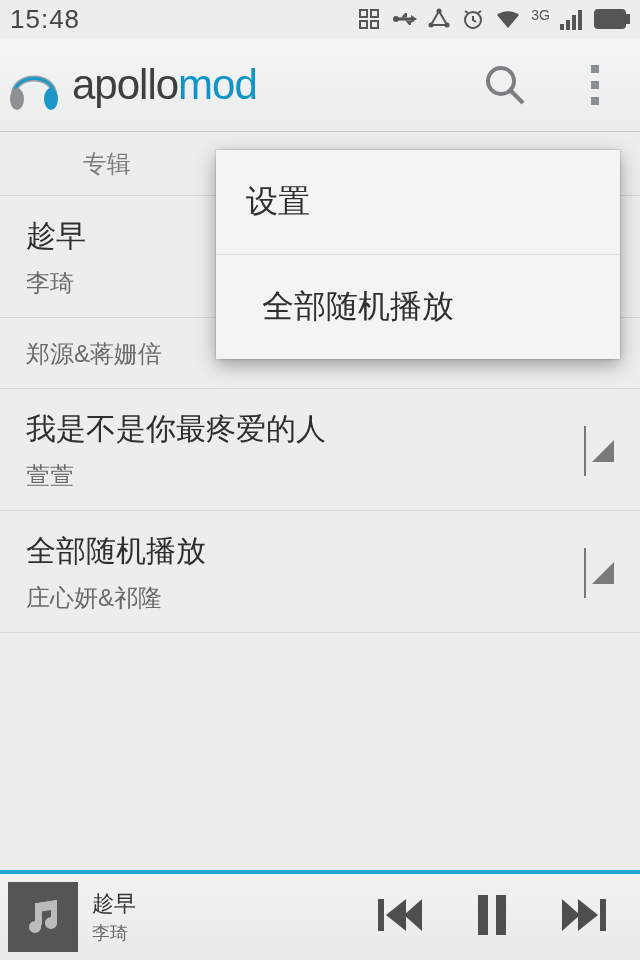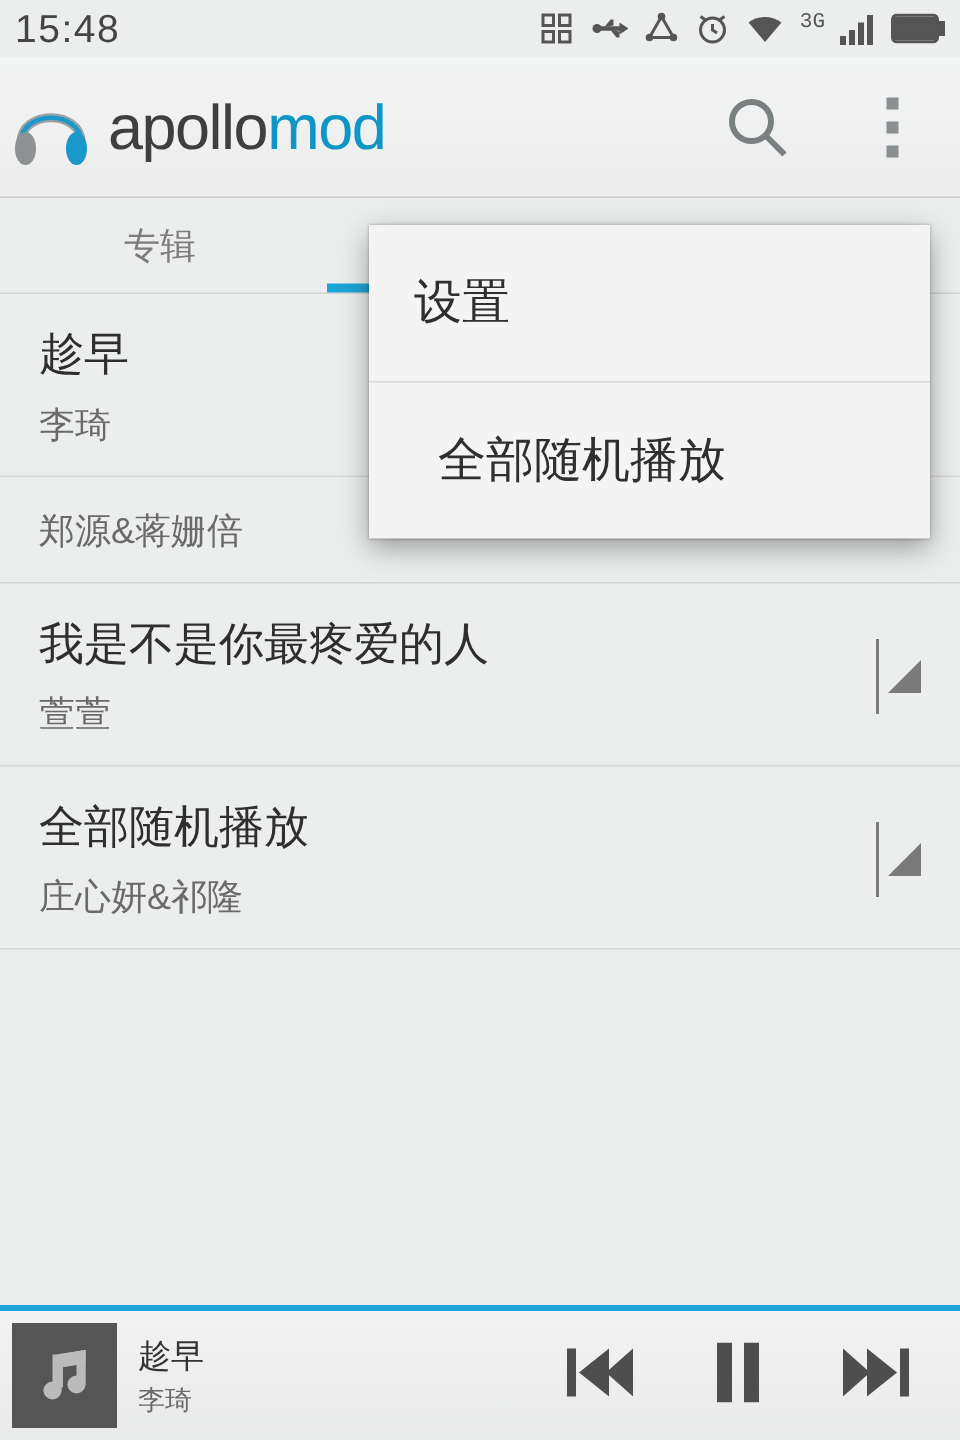--- a/index.html
+++ b/index.html
@@ -11,21 +11,21 @@
   height: 38px;
   background: #eceeee;
   display: flex;
   align-items: center;
   justify-content: space-between;
   padding: 0 10px;
   color: #444;
   gap: 20px;
 }
 .status-time { font-size: 26px; font-weight: 400; letter-spacing: 1px; }
-.status-icons { display: flex; align-items: center; gap: 10px; font-family: Liberation Mono, monospace; }
+.status-icons { display: flex; align-items: center; gap: 10px; }
 .status-icons svg { display: block; }
 
 
 .action-bar {
   height: 94px;
   background: linear-gradient(#f3f5f4, #ececec);
   border-bottom: 1px solid #c8c8c8;
   display: flex;
   align-items: center;
   padding-left: 4px;
@@ -89,21 +89,21 @@
   border-style: solid;
   border-width: 0 0 22px 22px;
   border-color: transparent transparent #7a7a7a transparent;
 }
 
 
 .overflow-menu {
   position: absolute;
   top: 150px;
   right: 20px;
-  width: 374px;
+  width: 404px;
   background: #f3f4f3;
   box-shadow: 0 6px 18px rgba(0,0,0,0.35), 0 0 2px rgba(0,0,0,0.3);
   z-index: 50;
 }
 .menu-item {
   padding: 30px 30px;
   font-size: 32px;
   color: #2f2f2f;
   border-bottom: 1px solid #d9dbda;
   cursor: pointer;

